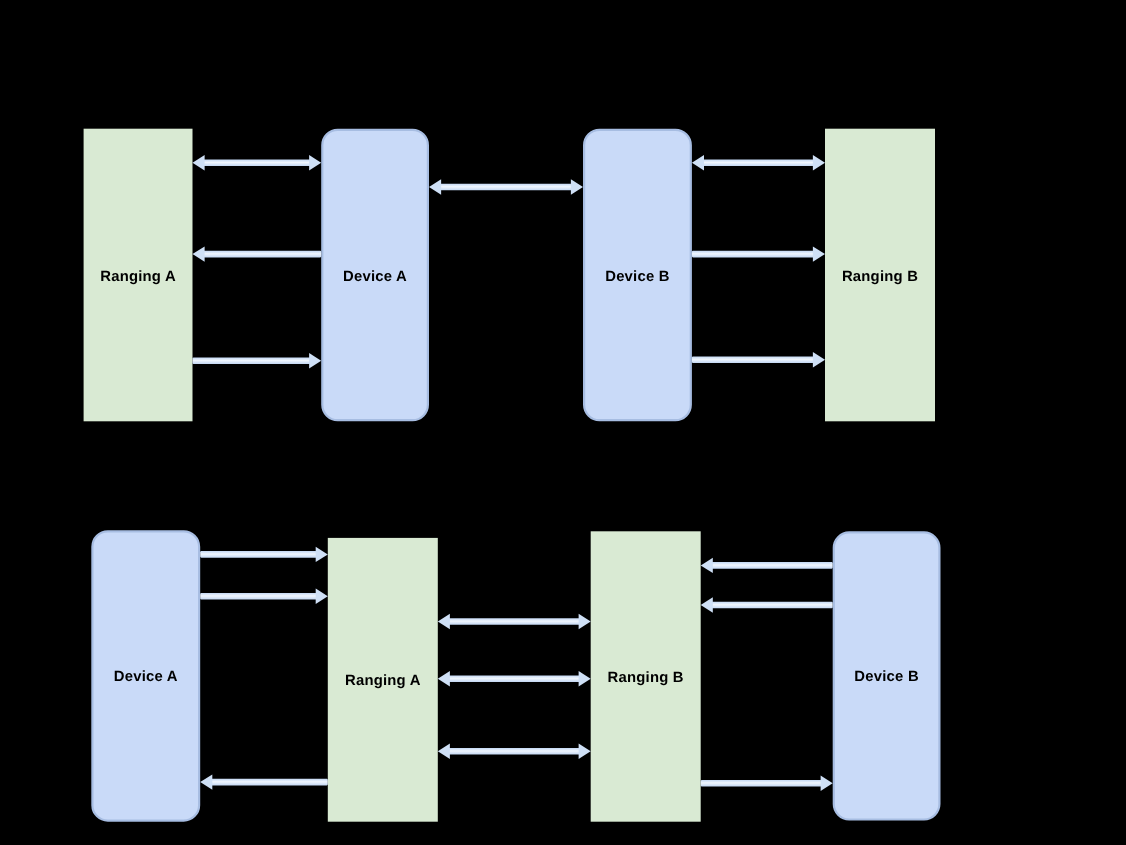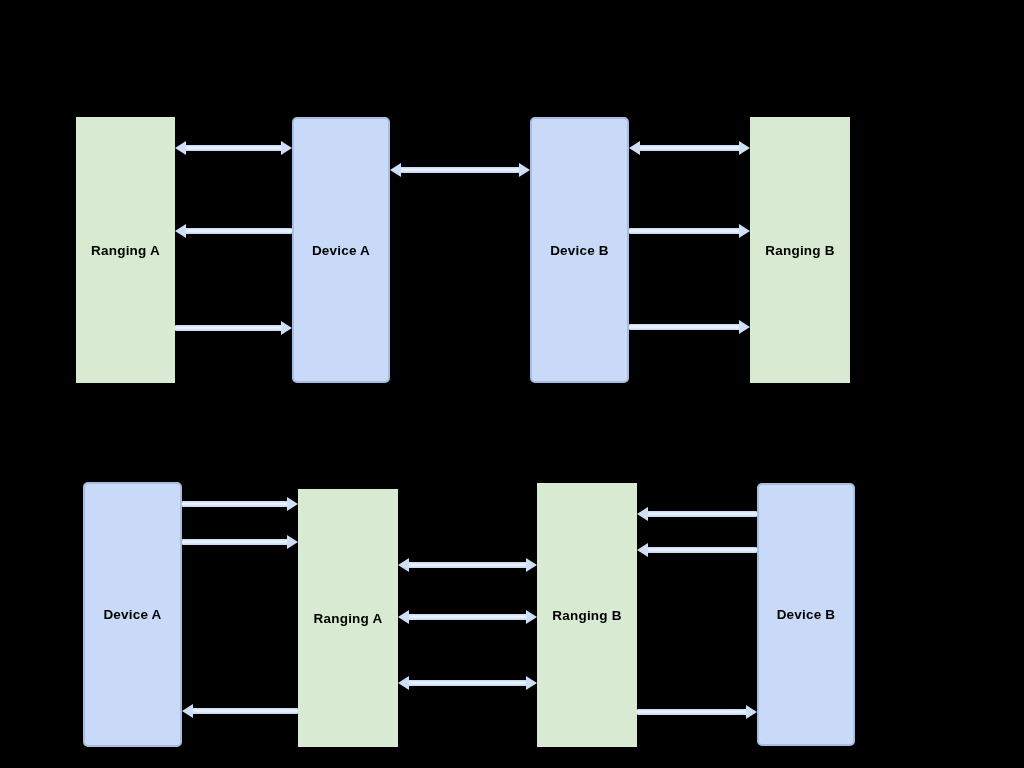--- a/index.html
+++ b/index.html
@@ -21,21 +21,21 @@
     align-items: center;
     justify-content: center;
     box-sizing: border-box;
   }
   .box.ranging {
     background: var(--green, #d9ead3);
   }
   .box.device {
     background: var(--blue, #c9daf8);
     border: 2px solid var(--blueBorder, #a7bde2);
-    border-radius: 5px;
+    border-radius: 15px;
   }
   .label {
     font-weight: bold;
     font-size: 13.5px;
     color: var(--labelColor, #000000);
     letter-spacing: 0.2px;
     white-space: nowrap;
   }
   .arrow {
     position: absolute;

